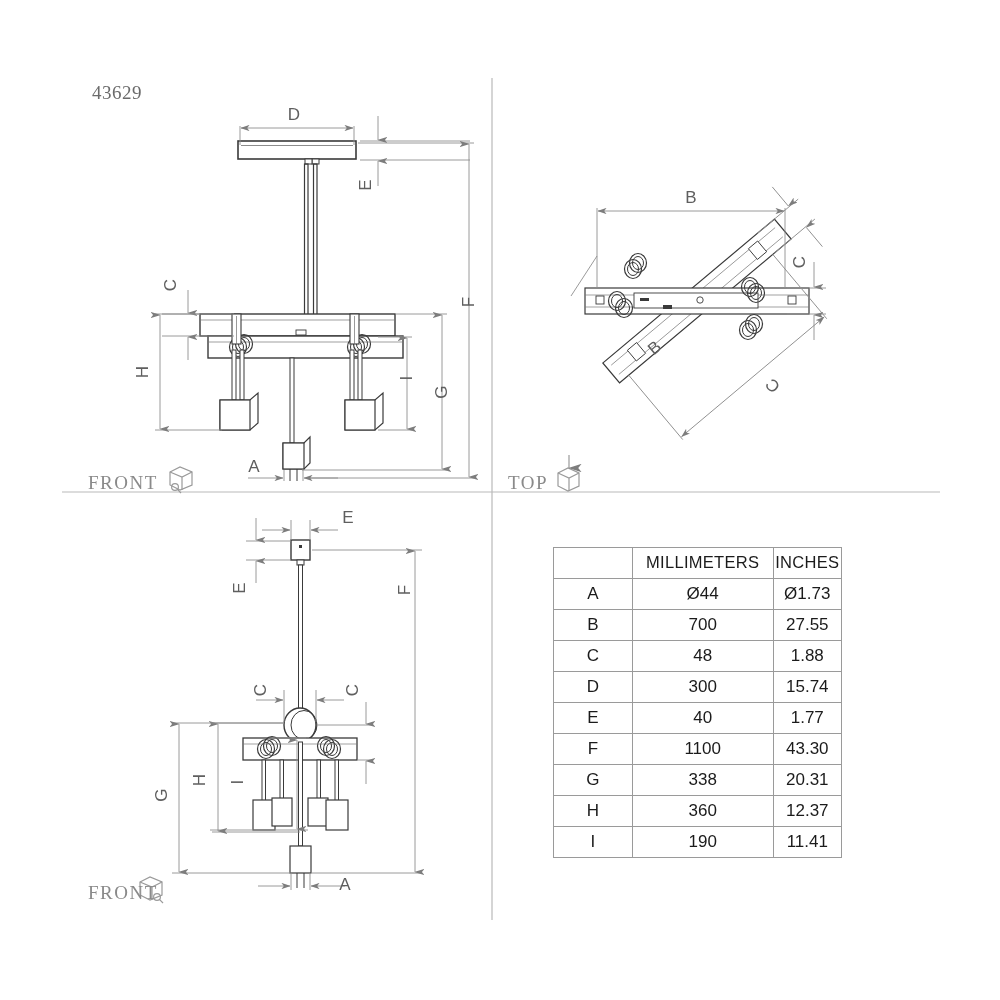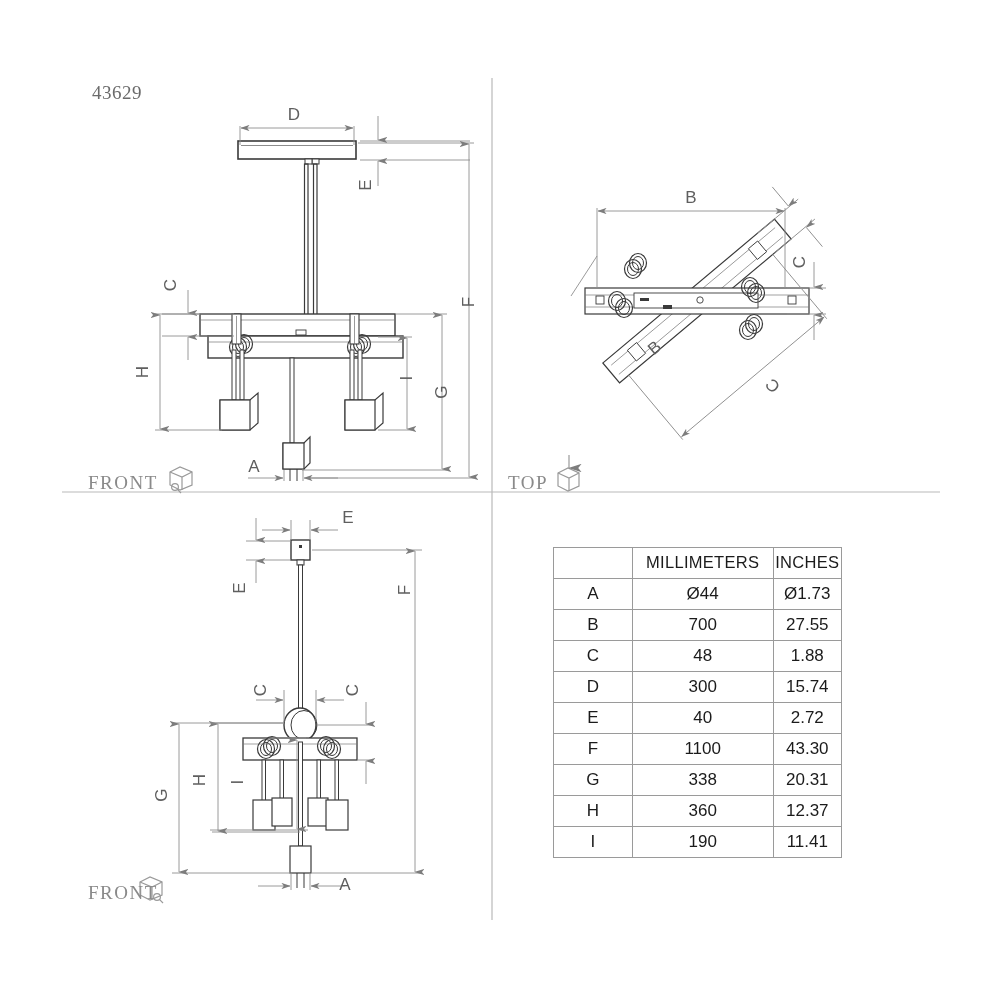--- a/index.html
+++ b/index.html
@@ -367,21 +367,21 @@
         <td>1.88</td>
       </tr>
     <tr>
         <td>D</td>
         <td>300</td>
         <td>15.74</td>
       </tr>
     <tr>
         <td>E</td>
         <td>40</td>
-        <td>2.72</td>
+        <td>1.77</td>
       </tr>
     <tr>
         <td>F</td>
         <td>1100</td>
         <td>43.30</td>
       </tr>
     <tr>
         <td>G</td>
         <td>338</td>
         <td>20.31</td>

